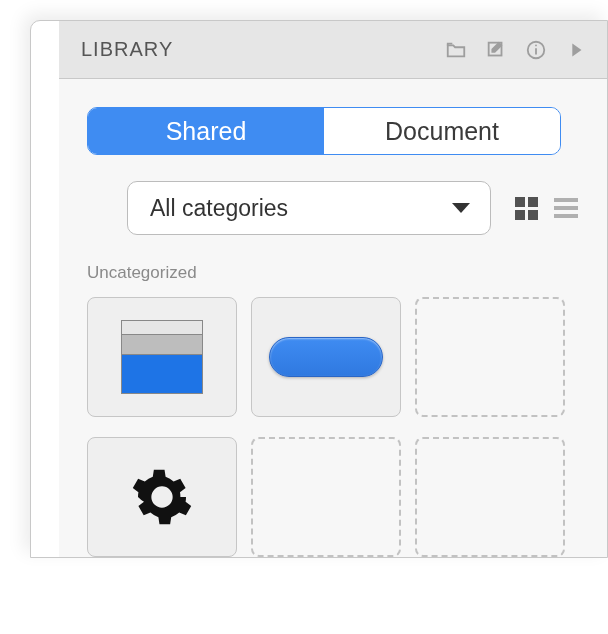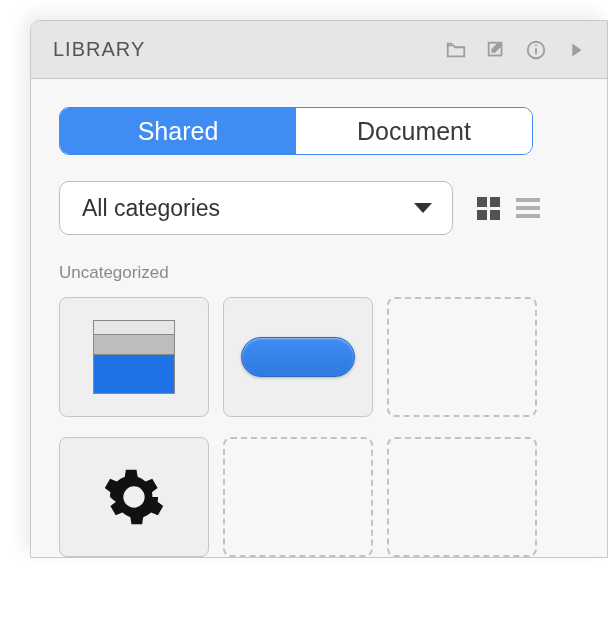--- a/index.html
+++ b/index.html
@@ -16,20 +16,21 @@
     padding-top: 20px;
     padding-left: 30px;
   }
   .panel {
     width: 578px;
     background: #fff;
     border: 1px solid #c8c8c8;
     border-radius: 10px 0 0 0;
     box-shadow: -6px -6px 18px rgba(0,0,0,0.08);
     overflow: hidden;
+    padding-left: 28px;
   }
   .panel-header {
     height: 58px;
     background: #e6e6e6;
     border-bottom: 1px solid #c8c8c8;
     display: flex;
     align-items: center;
     padding: 0 18px 0 22px;
   }
   .panel-title {
@@ -78,20 +79,21 @@
   }
   .seg-item.active {
     background: #3f8cf2;
     color: #fff;
   }
   .row2 {
     display: flex;
     align-items: center;
     gap: 22px;
     margin-top: 26px;
+    margin-left: 40px;
   }
   .select {
     width: 394px;
     height: 54px;
     background: #fff;
     border: 1.5px solid #bcbcbc;
     border-radius: 10px;
     display: flex;
     align-items: center;
     padding: 0 20px 0 22px;

